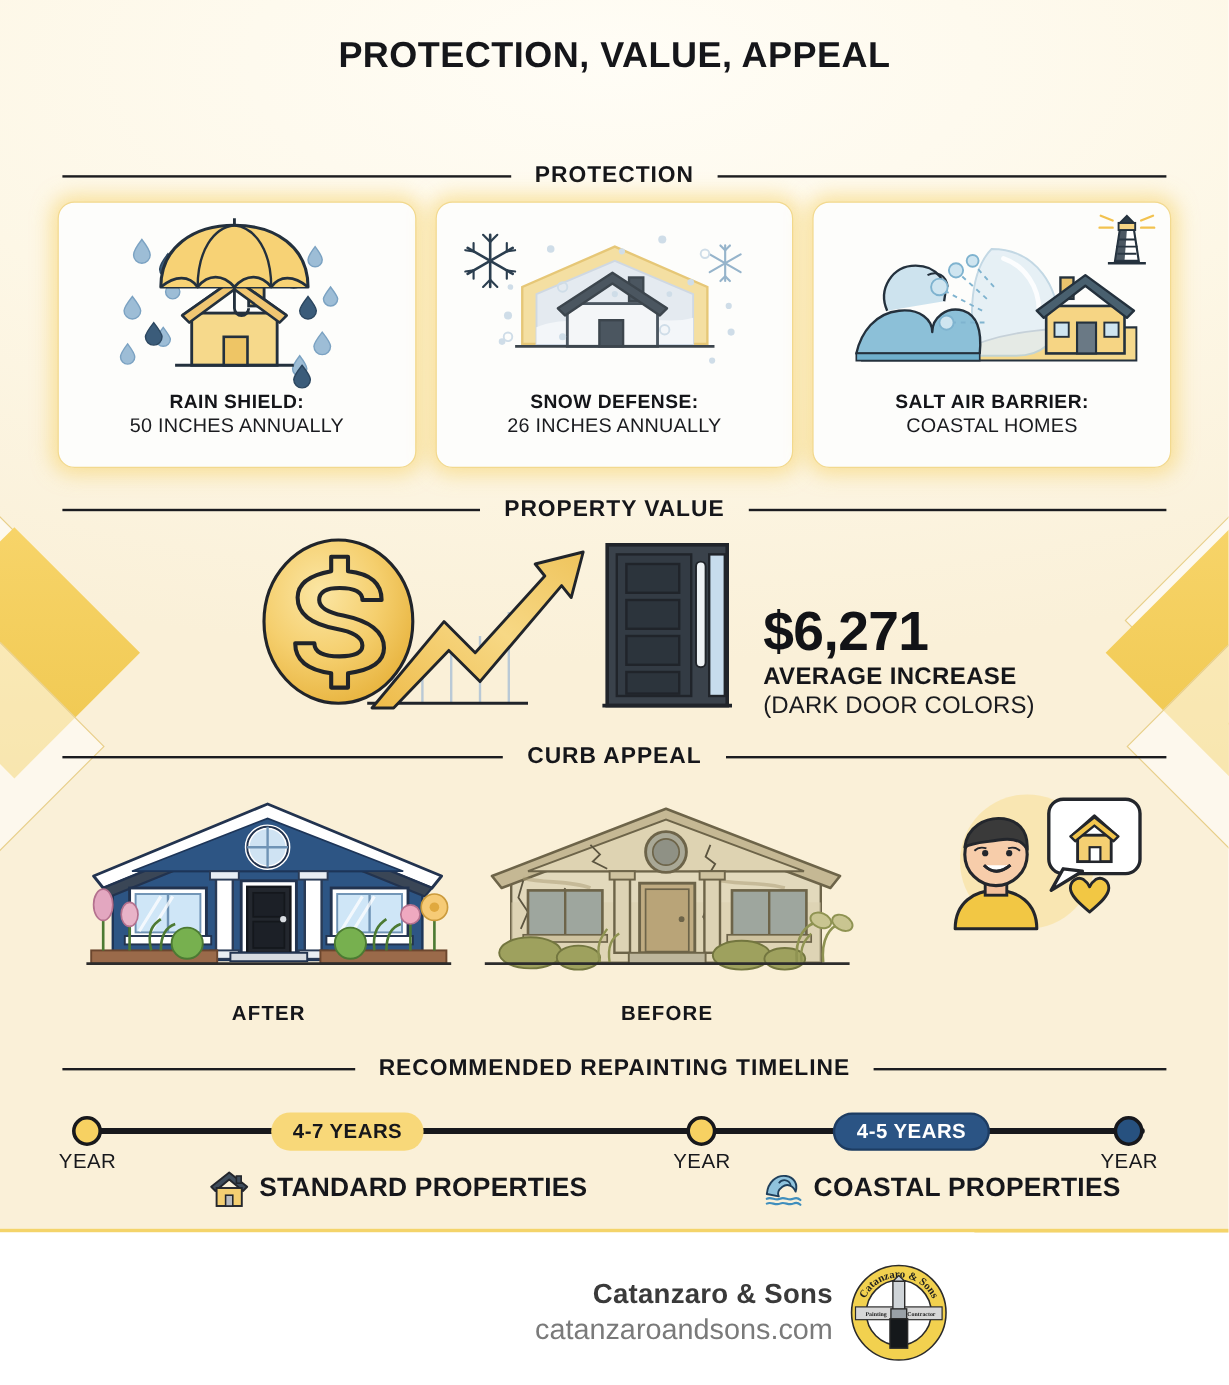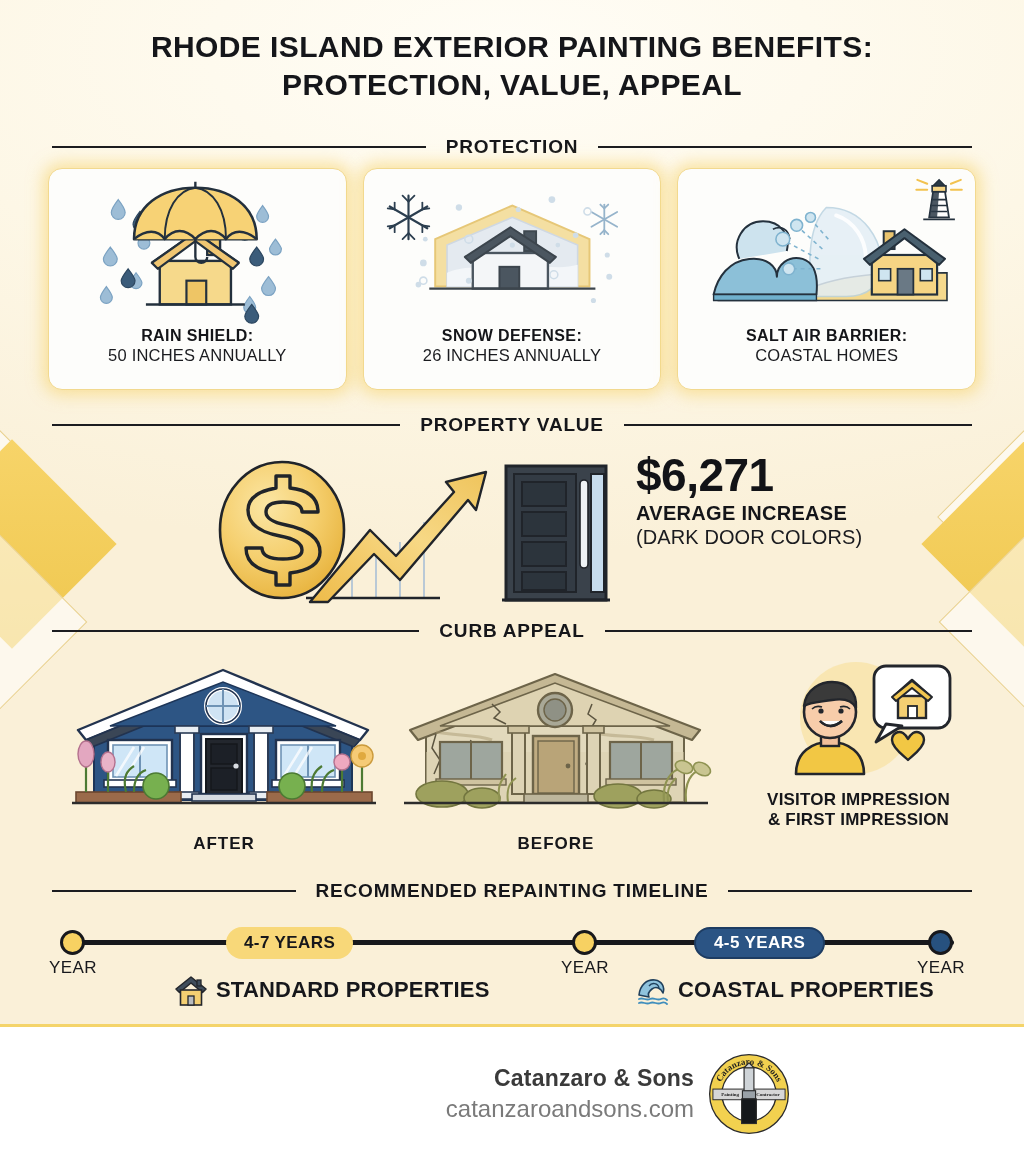--- a/index.html
+++ b/index.html
@@ -62,22 +62,22 @@
     box-shadow:0 0 16px 5px rgba(246,207,96,.55);
     display:flex; flex-direction:column; align-items:center;
     padding-top:8px; position:relative; overflow:hidden;
   }
   .card .art { width:100%; height:150px; }
   .card .cap { text-align:center; line-height:1.16; padding-bottom:6px;}
   .card .cap .t1 { display:block; font-weight:bold; font-size:16px; letter-spacing:.4px; color:#141519;}
   .card .cap .t2 { display:block; font-size:16.5px; color:#1a1b1f; letter-spacing:.2px;}
 
   
-  .pv-wrap { position:absolute; left:210px; top:452px; width:660px; height:160px;
-             display:flex; align-items:flex-start; }
+  .pv-wrap { position:absolute; left:210px; top:440px; width:660px; height:160px;
+             display:flex; align-items:flex-end; }
   .pv-art { width:420px; height:160px; flex:0 0 auto;}
   .pv-text { margin-left:6px; }
   .pv-text .big { font-weight:bold; font-size:46px; letter-spacing:-.5px; color:#121317; line-height:1;}
   .pv-text .mid { font-weight:bold; font-size:20px; letter-spacing:.3px; color:#141519; margin-top:4px;}
   .pv-text .small { font-size:20px; color:#1a1b1f; letter-spacing:.1px; margin-top:1px;}
 
   
   .curb { position:absolute; left:40px; top:648px; width:944px; height:215px;
           display:flex; align-items:flex-start; }
   .house-col { width:320px; text-align:center; }
@@ -121,21 +121,20 @@
 
     <div class="diamond dia-out" style="left:-70px; top:452px; width:130px; height:130px;"></div>
     <div class="diamond dia-solid" style="left:-62px; top:470px; width:148px; height:148px;"></div>
     <div class="diamond dia-out" style="left:-72px; top:556px; width:132px; height:132px;"></div>
 
     <div class="diamond dia-out" style="left:964px; top:452px; width:130px; height:130px;"></div>
     <div class="diamond dia-solid" style="left:952px; top:470px; width:148px; height:148px;"></div>
     <div class="diamond dia-out" style="left:966px; top:556px; width:132px; height:132px;"></div>
 
     <div class="title">
-      <span class="l1">RHODE ISLAND EXTERIOR PAINTING BENEFITS:</span>
       <span class="l2">PROTECTION, VALUE, APPEAL</span>
     </div>
 
     <div class="sec" style="left:52px; top:136px; width:920px;">
       <div class="rule"></div>
       <div class="lbl">PROTECTION</div>
       <div class="rule"></div>
     </div>
 
     <div class="cards">
@@ -527,24 +526,20 @@
             <rect x="148" y="10" width="76" height="62" rx="12" fill="#ffffff" stroke="#23262c" stroke-width="2.8"></rect>
             <path d="M160 68 L150 86 L176 70 Z" fill="#ffffff" stroke="#23262c" stroke-width="2.8" stroke-linejoin="round"></path>
             <path d="M168 40 L186 24 L204 40" fill="none" stroke="#23262c" stroke-width="2.6" stroke-linejoin="round"></path>
             <rect x="172" y="40" width="28" height="22" fill="#f4cf72" stroke="#23262c" stroke-width="2.4"></rect>
             <path d="M166 41 L186 25 L206 41 L202 45 L186 32 L170 45 Z" fill="#f2c64f" stroke="#23262c" stroke-width="2" stroke-linejoin="round"></path>
             <rect x="182" y="50" width="9" height="12" fill="#ffffff" stroke="#23262c" stroke-width="1.8"></rect>
           </g>
 
           <path d="M166 84 C166 78 172 74 177 77 C180 79 181 81 182 83 C183 81 184 79 187 77 C192 74 198 78 198 84 C198 92 186 100 182 104 C178 100 166 92 166 84 Z" fill="#f2c744" stroke="#23262c" stroke-width="2.4" stroke-linejoin="round"></path>
         </svg>
-        <div class="cap">
-          <div>VISITOR IMPRESSION</div>
-          <div>&amp; FIRST IMPRESSION</div>
-        </div>
       </div>
     </div>
 
     <div class="sec" style="left:52px; top:880px; width:920px;">
       <div class="rule"></div>
       <div class="lbl">RECOMMENDED REPAINTING TIMELINE</div>
       <div class="rule"></div>
     </div>
 
     <div class="tl">

